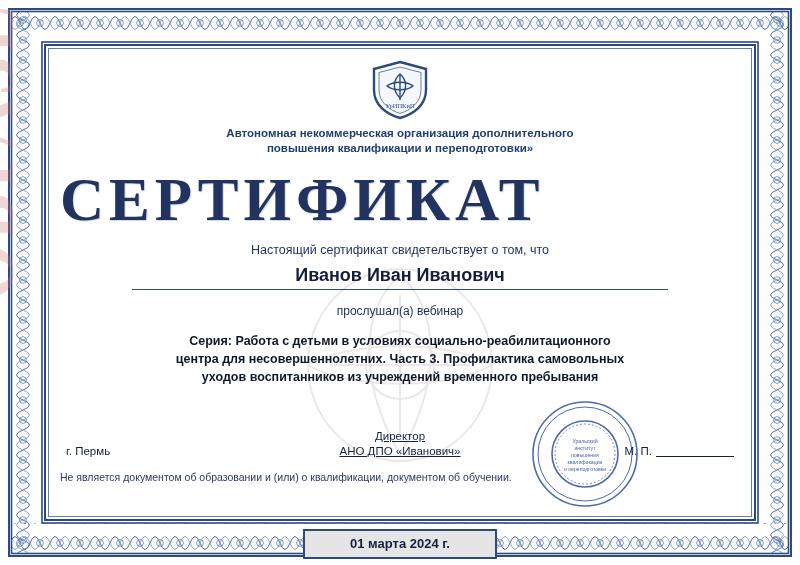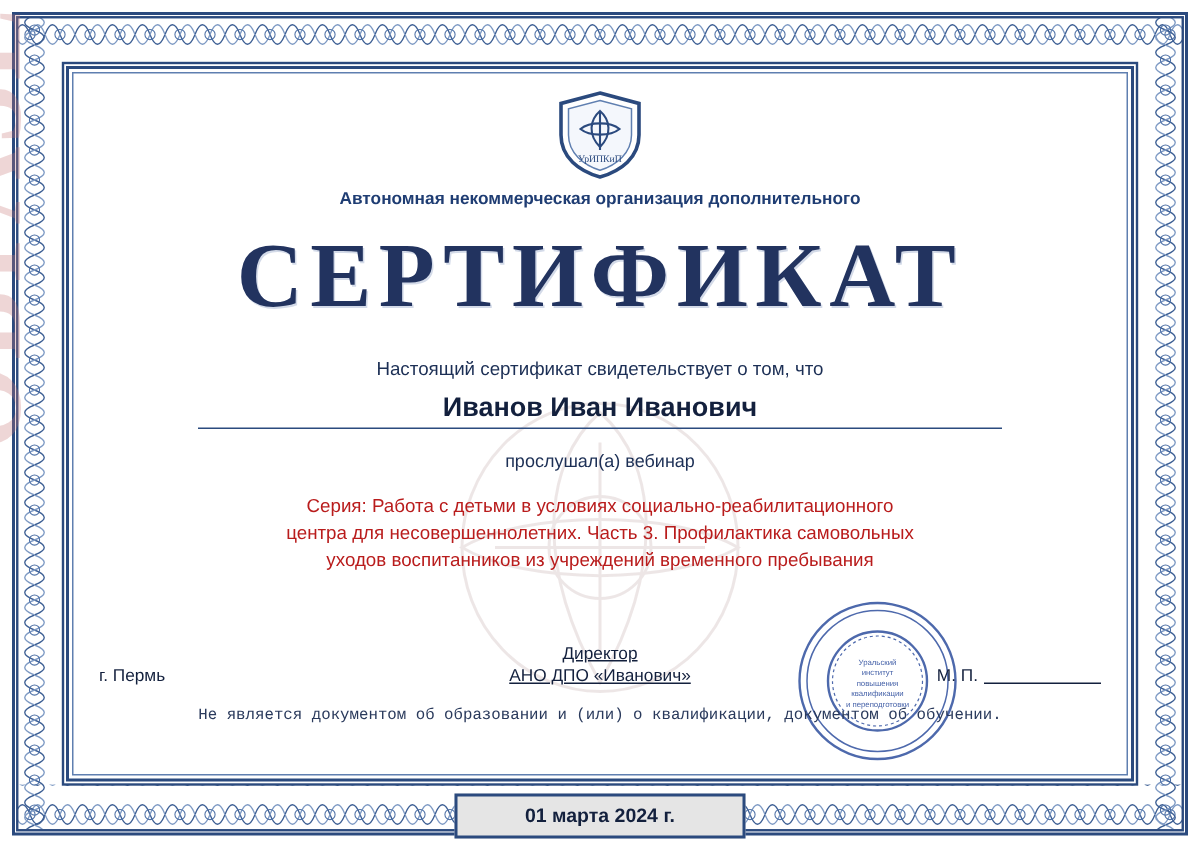--- a/index.html
+++ b/index.html
@@ -96,59 +96,58 @@
   }
   .org {
     text-align: center;
     color: #1f3d73;
     font-size: 11.5px;
     font-weight: bold;
     line-height: 15px;
     margin: 0 30px;
   }
   .title {
-    text-align: center;
     color: #22335f;
     font-family: "Liberation Serif", serif;
     font-weight: bold;
     font-size: 61px;
     letter-spacing: 5px;
     margin-top: 12px;
     margin-bottom: 8px;
     line-height: 1.05;
     text-shadow: 1px 1px 0 rgba(130,150,190,0.35);
   }
   .subtitle {
     text-align: center;
     color: #1c2f55;
     font-size: 12.5px;
-    margin-top: 22px;
+    margin-top: 11px;
   }
   .name-row {
     margin: 8px 72px 0 72px;
     text-align: center;
     border-bottom: 1px solid #2b4a7e;
     padding-bottom: 3px;
   }
   .name {
     font-size: 18px;
     font-weight: bold;
     color: #13203d;
   }
   .listened {
     text-align: center;
     color: #1c2f55;
     font-size: 12px;
     margin-top: 14px;
   }
   .course {
     text-align: center;
-    color: #b91c1c;
+    color: #0f172a;
     font-size: 12.5px;
-    font-weight: normal;
+    font-weight: bold;
     line-height: 18px;
     margin: 14px 34px 0 34px;
   }
 
   
   .sig-block {
     position: absolute;
     left: 0;
     right: 0;
     bottom: 52px;
@@ -191,24 +190,22 @@
     position: absolute;
     right: 96px;
     bottom: -4px;
     pointer-events: none;
   }
   .disclaimer {
     position: absolute;
     left: 0;
     right: 0;
     bottom: 26px;
-    text-align: center;
     font-size: 10.5px;
     color: #2a3a5c;
-    font-family: Liberation Mono, monospace;
   }
 
   
   .date-badge {
     position: absolute;
     left: 50%;
     transform: translateX(-50%);
     bottom: 6px;
     width: 190px;
     height: 26px;
@@ -272,20 +269,21 @@
       <g stroke="#2b4a7e" stroke-width="1.4" fill="none">
         <path d="M31 14 C24 20 23 30 31 38 C39 30 38 20 31 14 Z"></path>
         <path d="M18 26 C24 21 38 21 44 26 C38 31 24 31 18 26 Z"></path>
         <path d="M31 14 L31 40"></path>
       </g>
       <text x="31" y="48" font-family="Liberation Serif, serif" font-size="6.5" fill="#2b4a7e" text-anchor="middle">УрИПКиП</text>
     </svg>
 
     <div class="org">
       <div>Автономная некоммерческая организация дополнительного</div>
+      <div>повышения квалификации и переподготовки»</div>
     </div>
 
     <div class="title">СЕРТИФИКАТ</div>
 
     <div class="subtitle">Настоящий сертификат свидетельствует о том, что</div>
 
     <div class="name-row">
       <span class="name">Иванов Иван Иванович</span>
     </div>
 

